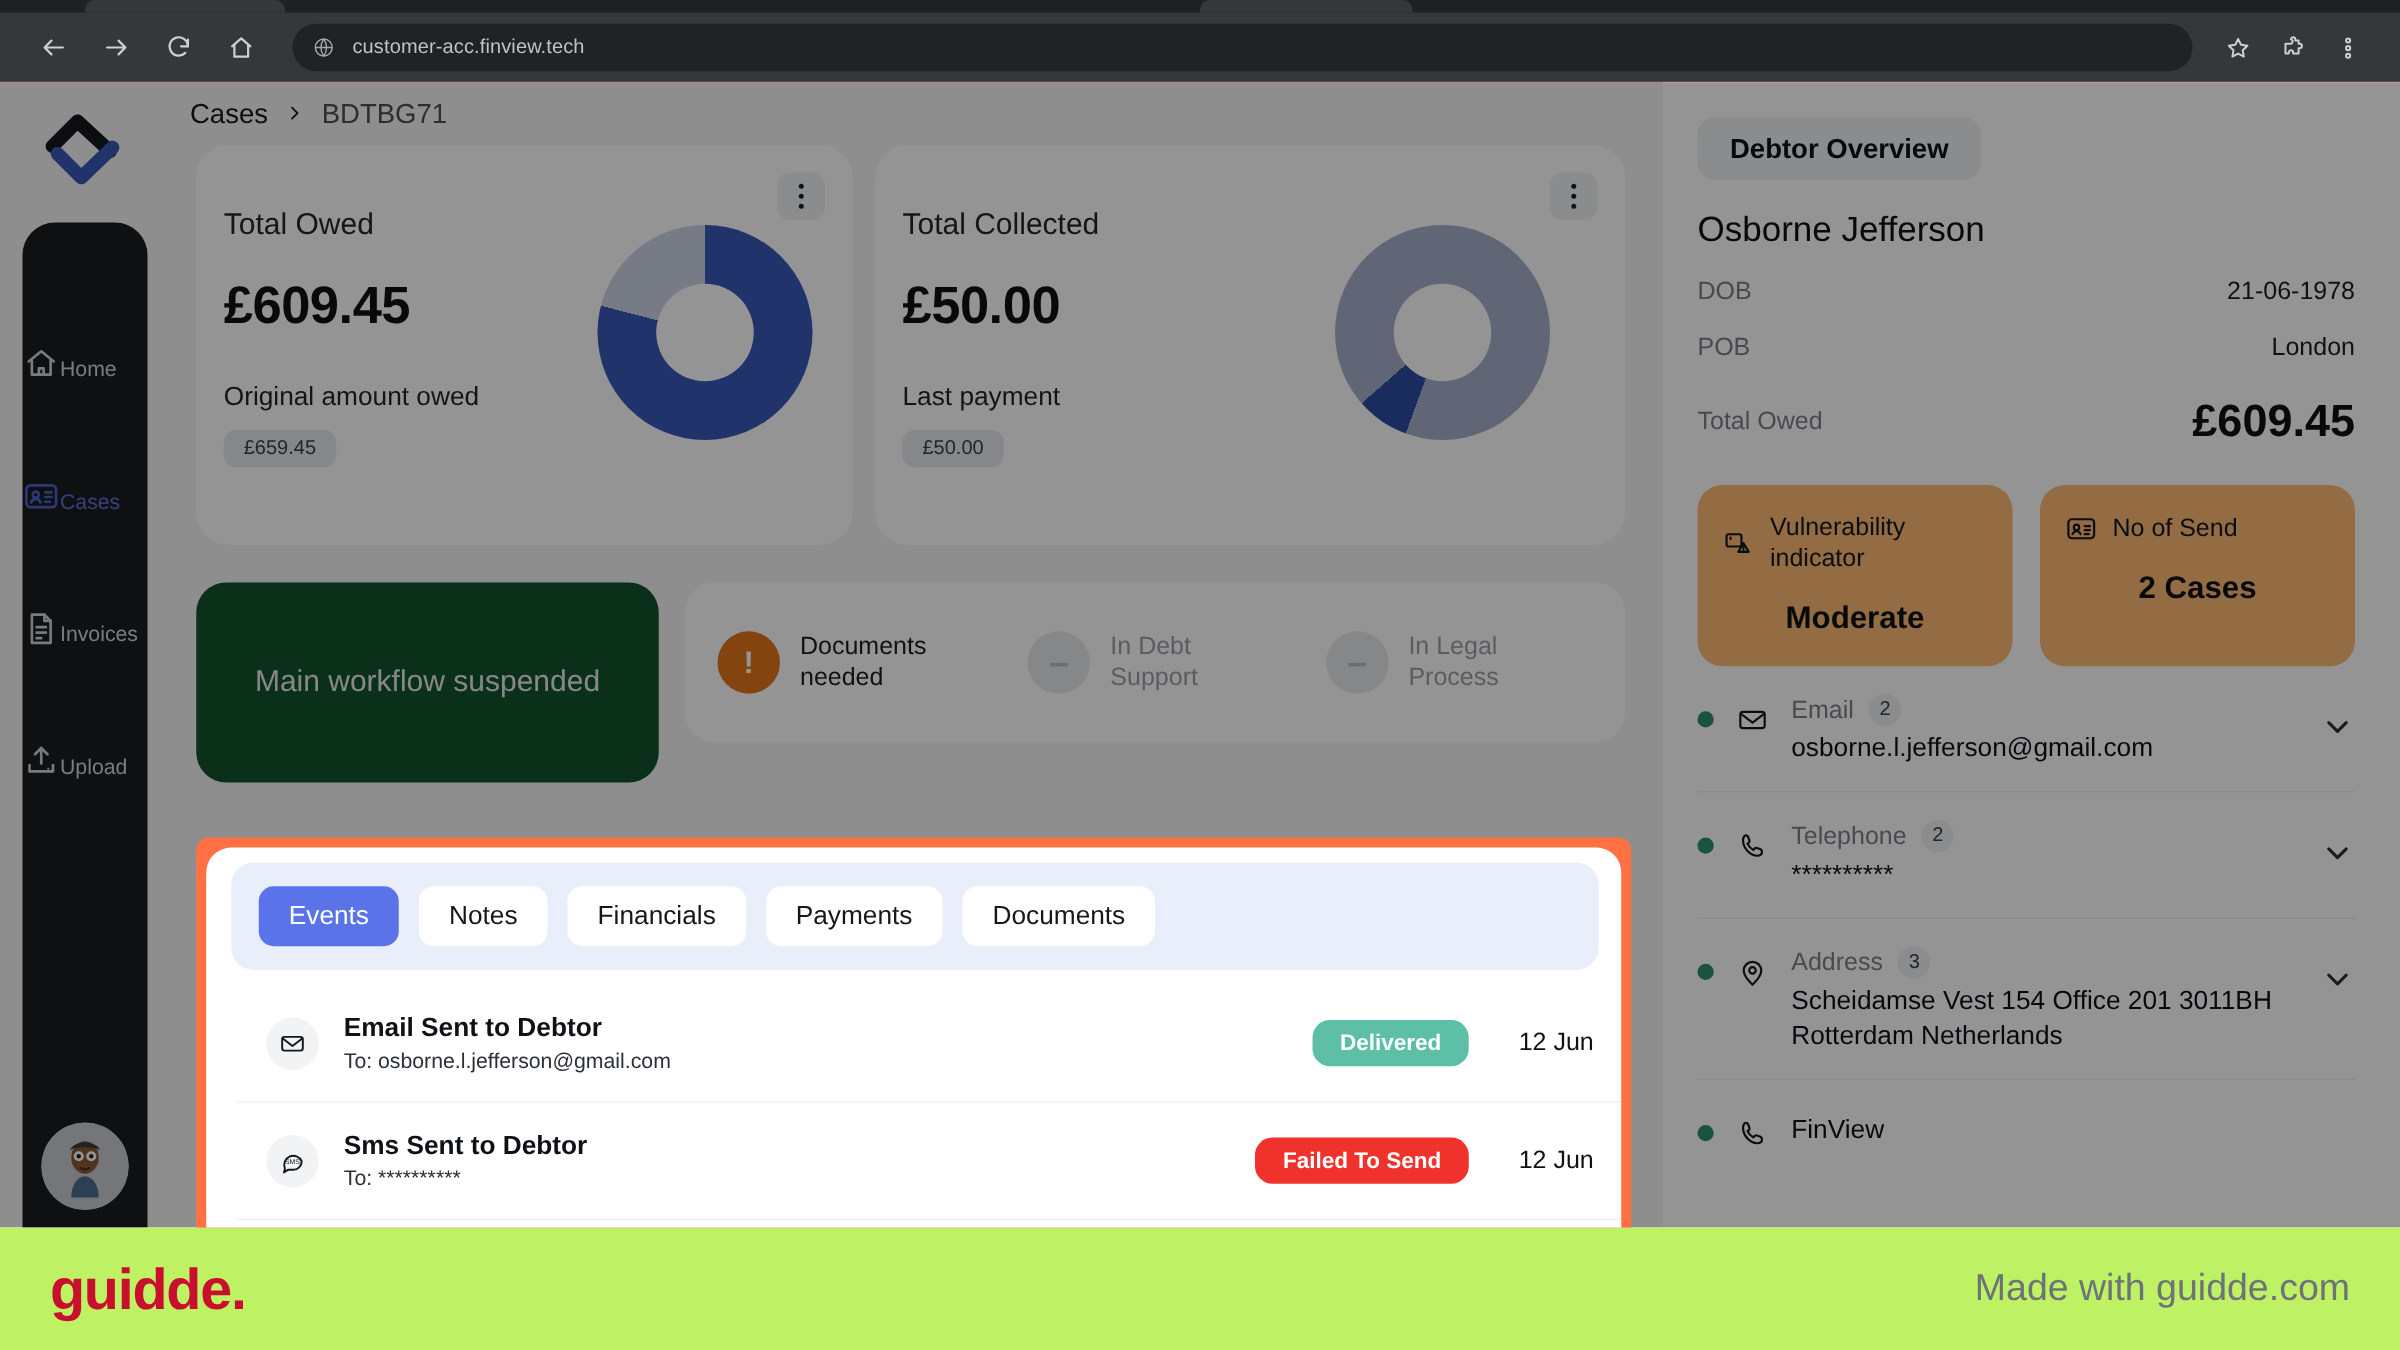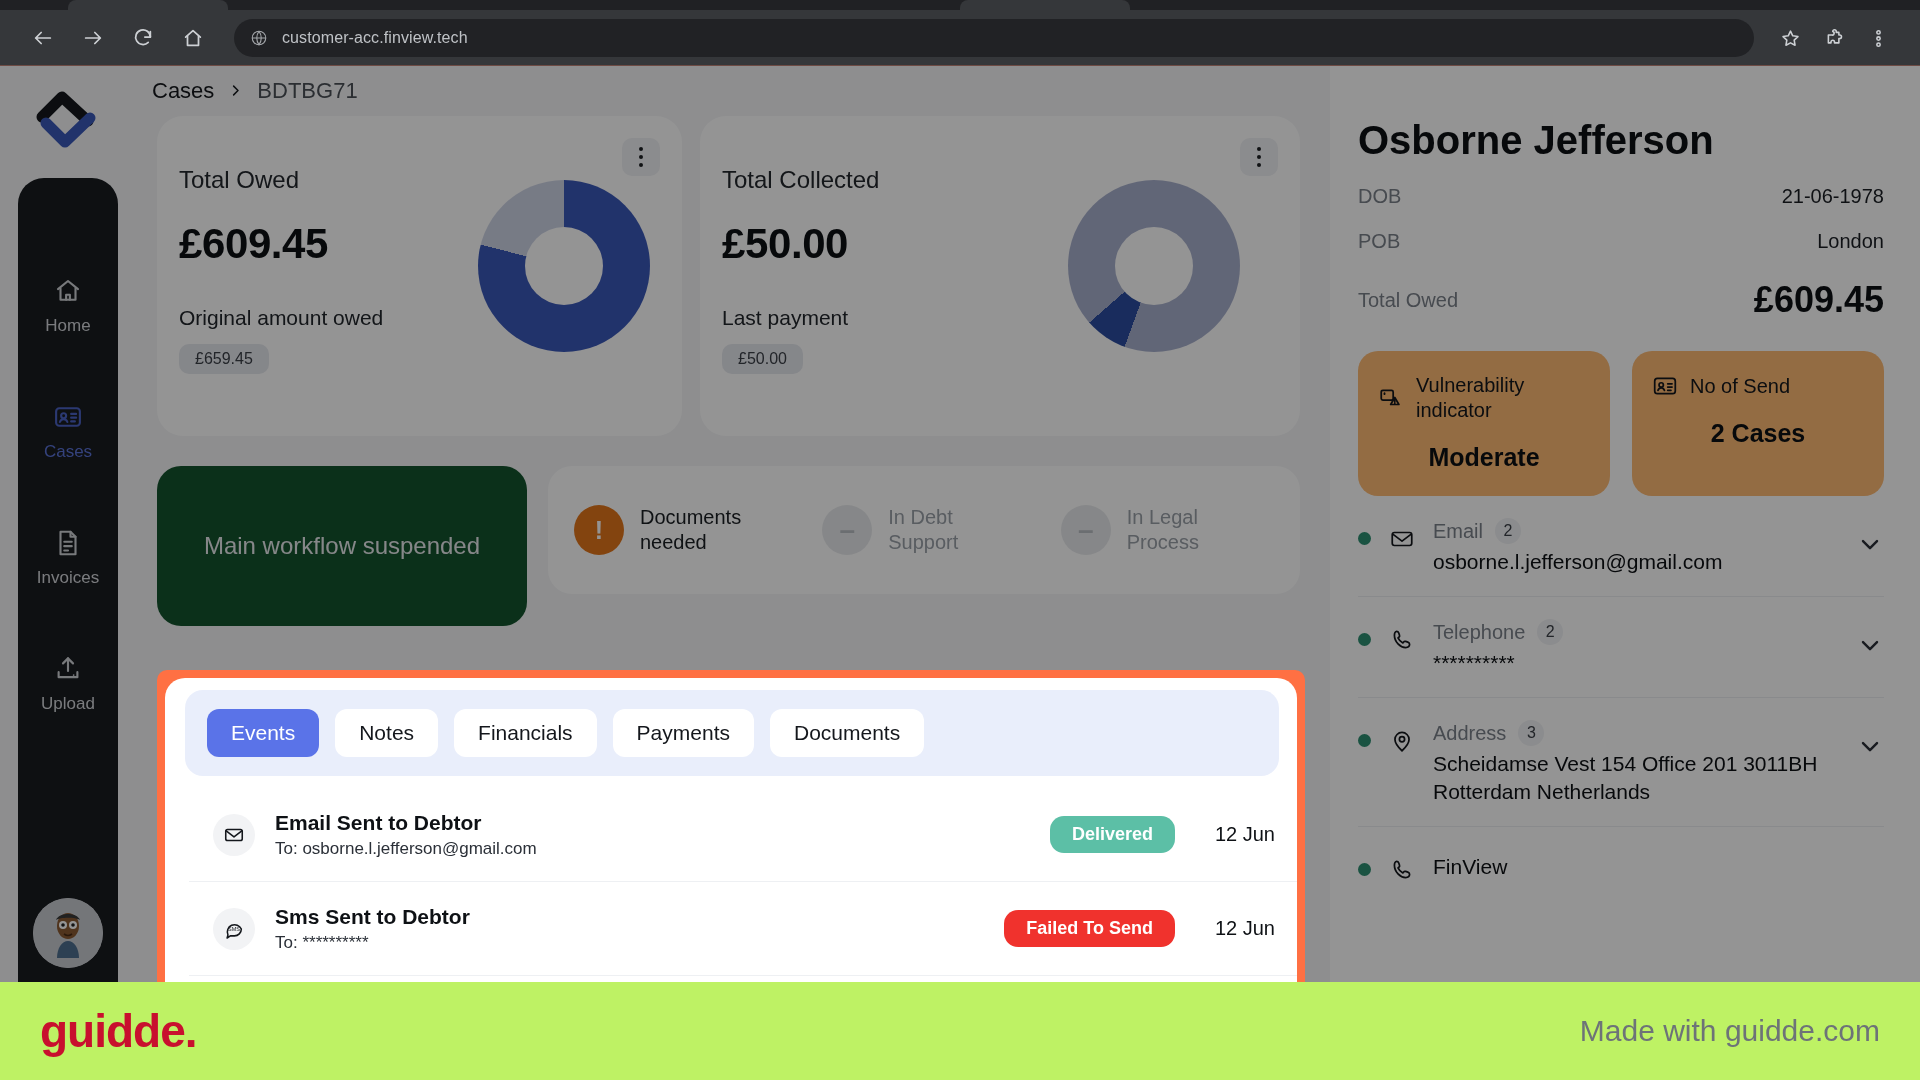--- a/index.html
+++ b/index.html
@@ -63,21 +63,21 @@
   #rail-logo {
     position: absolute; left: 32px; top: 25px; width: 66px; height: 62px;
   }
   #left-rail {
     position: absolute; left: 18px; top: 112px; width: 100px; height: 880px;
     background: #191c20; border-radius: 26px;
     display: flex; flex-direction: column; align-items: center;
     padding-top: 98px;
   }
   .rail-item {
-    width: 100%; display: flex; flex-direction: column;
+    width: 100%; display: flex; flex-direction: row;
     align-items: center; margin-bottom: 66px;
   }
   .rail-icon { width: 30px; height: 30px; margin-bottom: 10px; }
   .rail-icon svg { width: 30px; height: 30px; fill: none; stroke: #cfd2d6;
     stroke-width: 1.7; stroke-linecap: round; stroke-linejoin: round; }
   .rail-item.active .rail-icon svg { stroke: #4b62c4; }
   .rail-label { font-size: 17px; color: #d2d5d9; }
   .rail-item.active .rail-label { color: #5a73d8; }
   #rail-avatar {
     position: absolute; left: 50%; transform: translateX(-50%); top: 720px;
@@ -201,21 +201,21 @@
 
   
   #right-panel {
     position: absolute; left: 1330px; top: 0; width: 590px; height: 916px;
     background: #ffffff; padding: 28px 36px 0 28px;
   }
   #debtor-pill {
     display: inline-block; background: #f0f1f4; border-radius: 14px;
     padding: 12px 26px; font-size: 22px; font-weight: 700; color: #0e1115;
   }
-  #debtor-name { margin-top: 24px; font-size: 40px; font-weight: 700; color: #0d1014; }
+  #debtor-name { margin-top: 24px; font-size: 28px; font-weight: 400; color: #0d1014; }
   .kv-row { display: flex; justify-content: space-between; align-items: baseline;
     margin-top: 22px; }
   .kv-key { font-size: 20px; color: #7b818a; }
   .kv-val { font-size: 20px; color: #1a1e24; }
   #owed-row { margin-top: 26px; align-items: center; }
   #owed-row .kv-val { font-size: 36px; font-weight: 700; color: #0d1014; }
   #indicator-row { display: flex; gap: 22px; margin-top: 30px; }
   .indicator-card {
     flex: 1; background: #fdba74; border-radius: 20px;
     padding: 22px 20px 24px 20px; min-height: 128px;
@@ -488,20 +488,21 @@
           
           
           
           
         </div>
       </div>
     </div>
   </div>
 
   <div id="right-panel">
+    <div id="debtor-pill">Debtor Overview</div>
     <div id="debtor-name">Osborne Jefferson</div>
 
     <div class="kv-row">
       <span class="kv-key">DOB</span>
       <span class="kv-val">21-06-1978</span>
     </div>
     <div class="kv-row">
       <span class="kv-key">POB</span>
       <span class="kv-val">London</span>
     </div>

